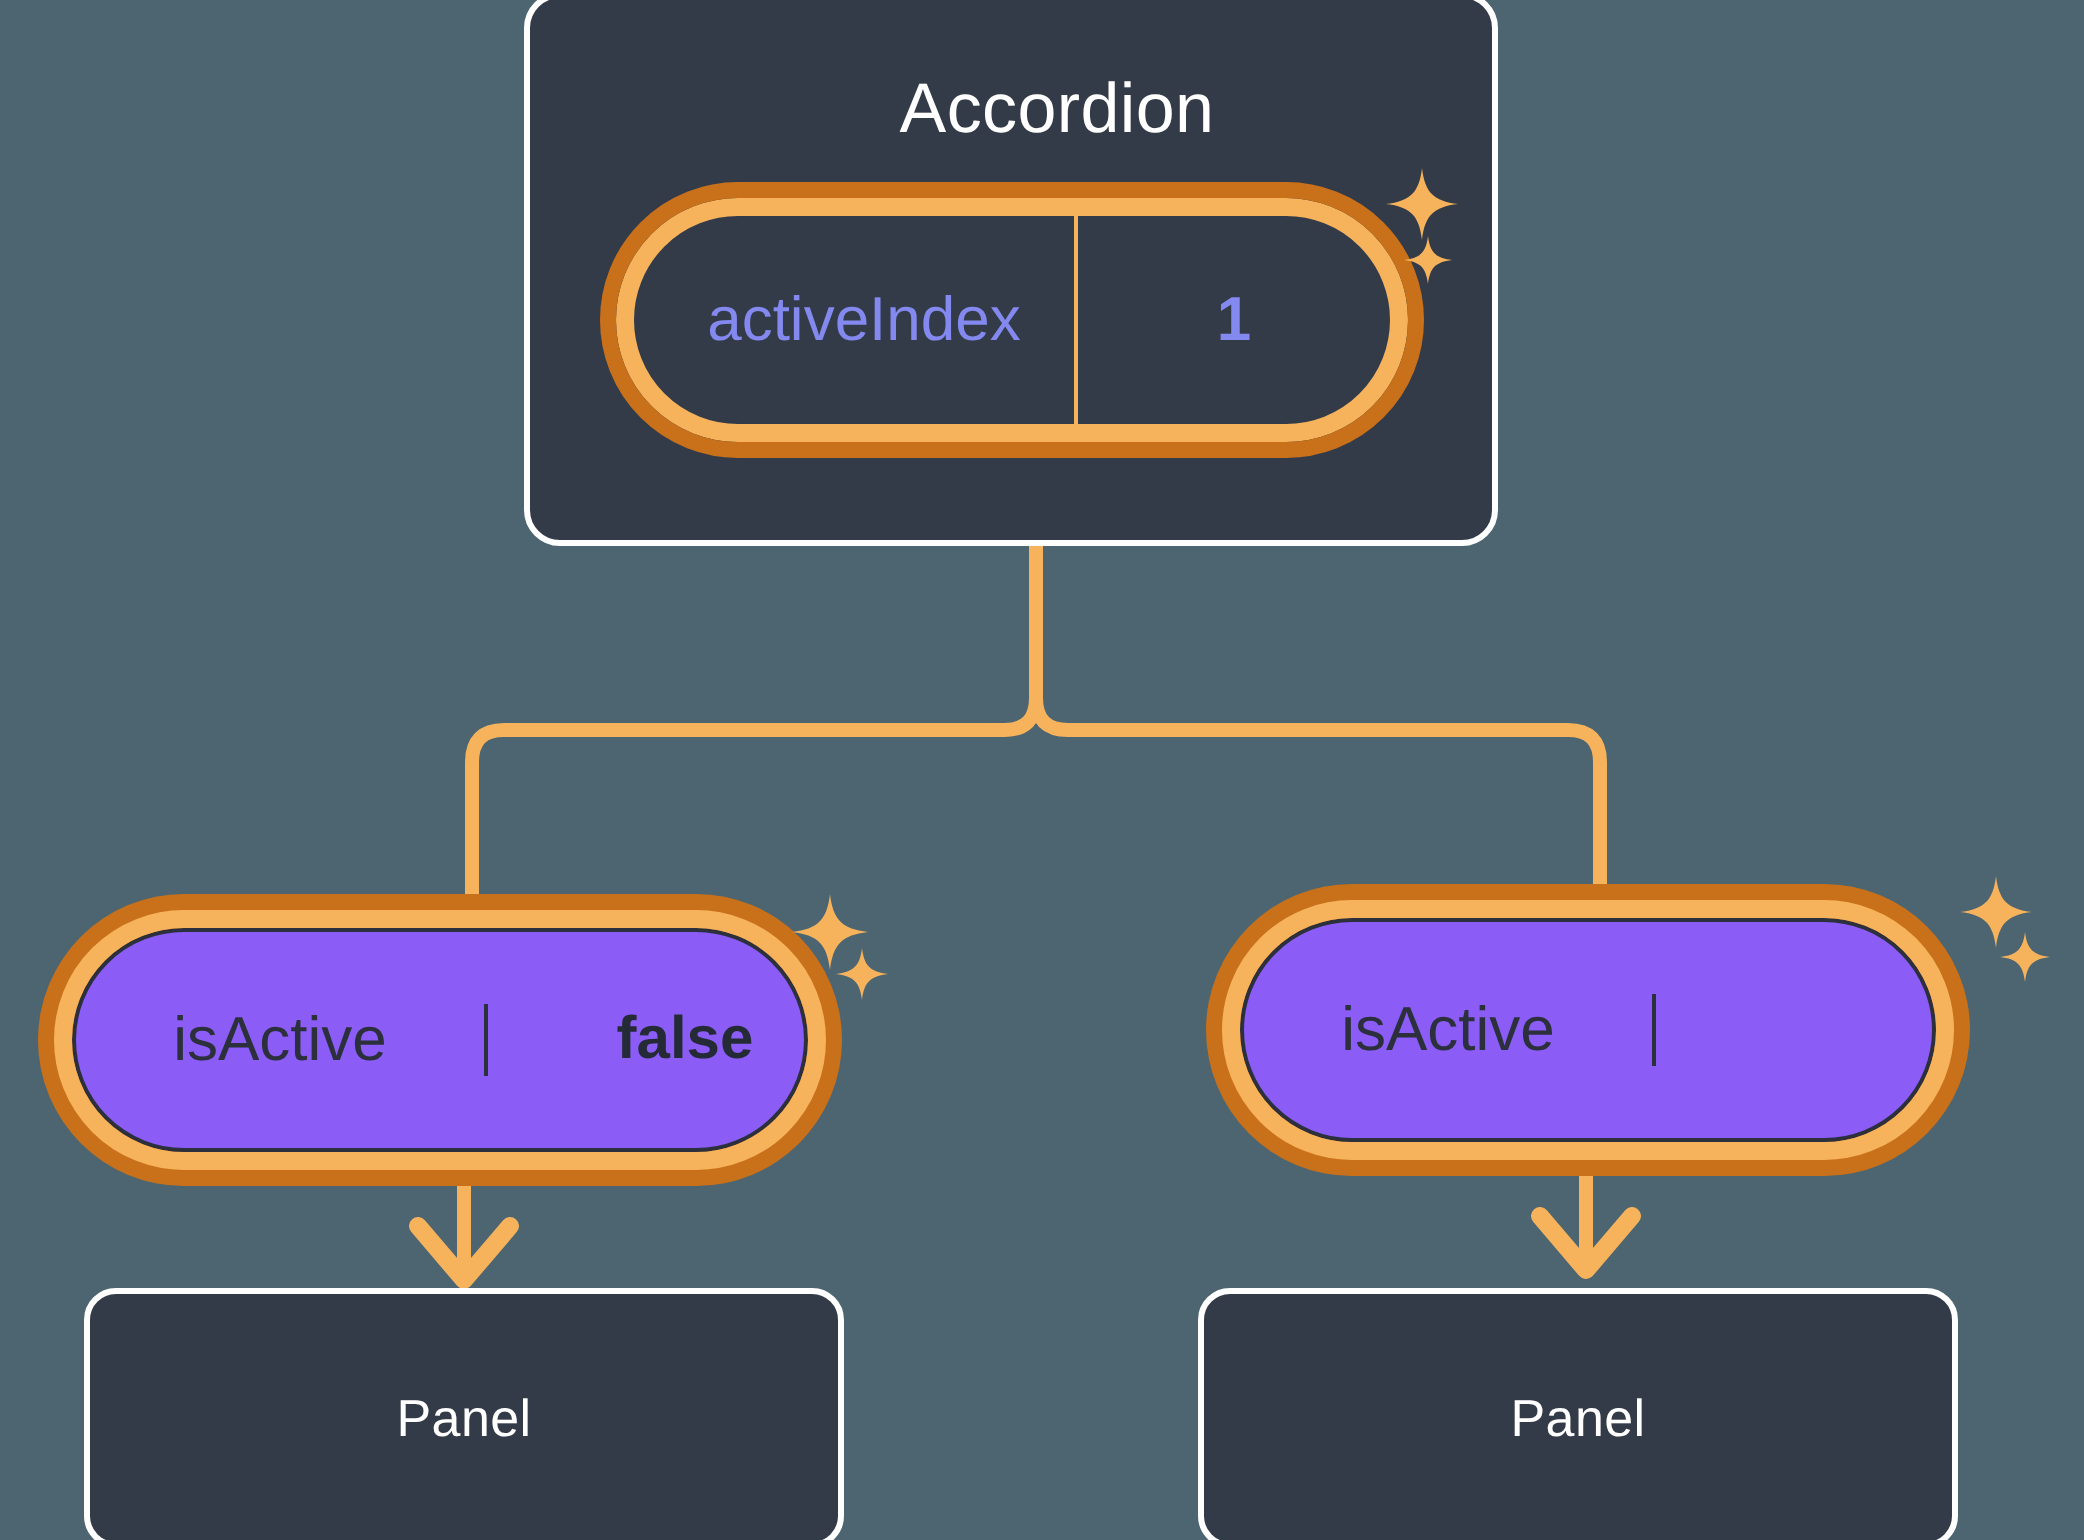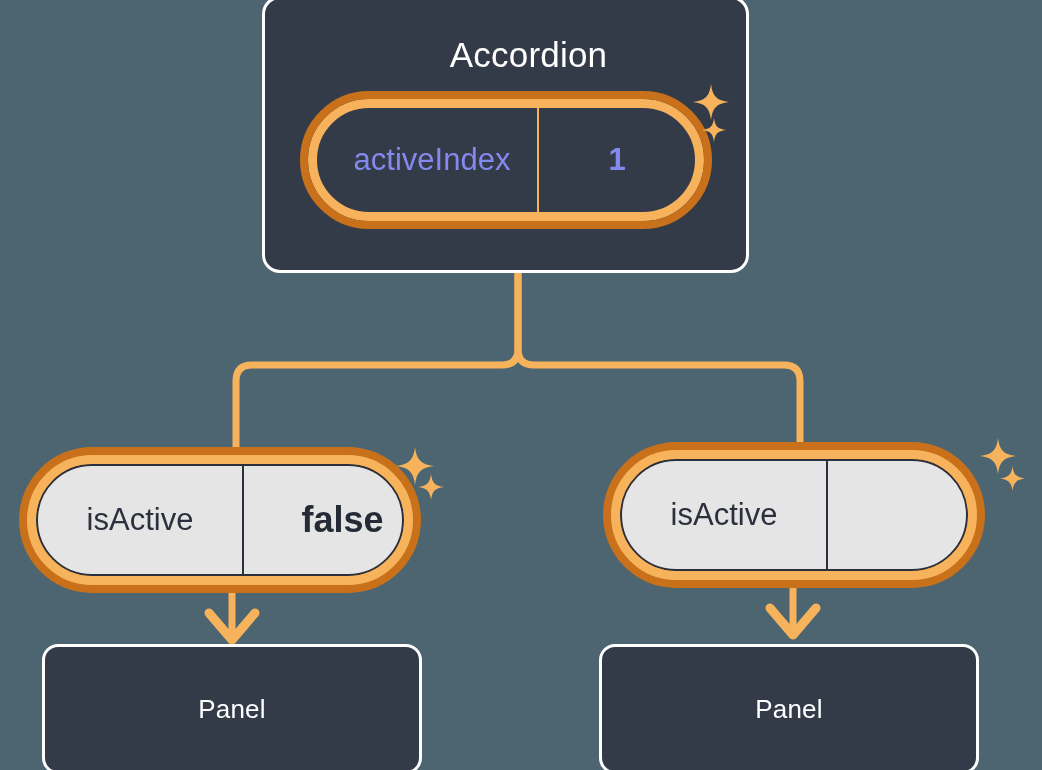--- a/index.html
+++ b/index.html
@@ -111,34 +111,35 @@
   #pill-activeindex .pill-val {
     flex: 1 1 auto;
     color: #8389ee;
     font-size: 31px;
     font-weight: 700;
   }
 
   
   .pill-purple {
     height: 112px;
-    background: #e5e5e5;
+    background: #8b5cf6;
     border: 2px solid #2b303c;
     outline: 9px solid #f7b35c;
     outline-offset: 0px;
     box-shadow: 0 0 0 17px #c8711a;
+    align-items: center;
   }
   .pill-purple .pill-key {
     color: #2b303c;
     font-size: 31px;
     border-right: 2px solid #2b303c;
   }
   .pill-purple .pill-val {
     color: #252b36;
-    font-size: 36px;
+    font-size: 30px;
     font-weight: 700;
     margin-left: 39px;
   }
 
   #pill-isactive-left {
     left: 36px;
     top: 464px;
     width: 368px;
     border-radius: 999px;
   }

